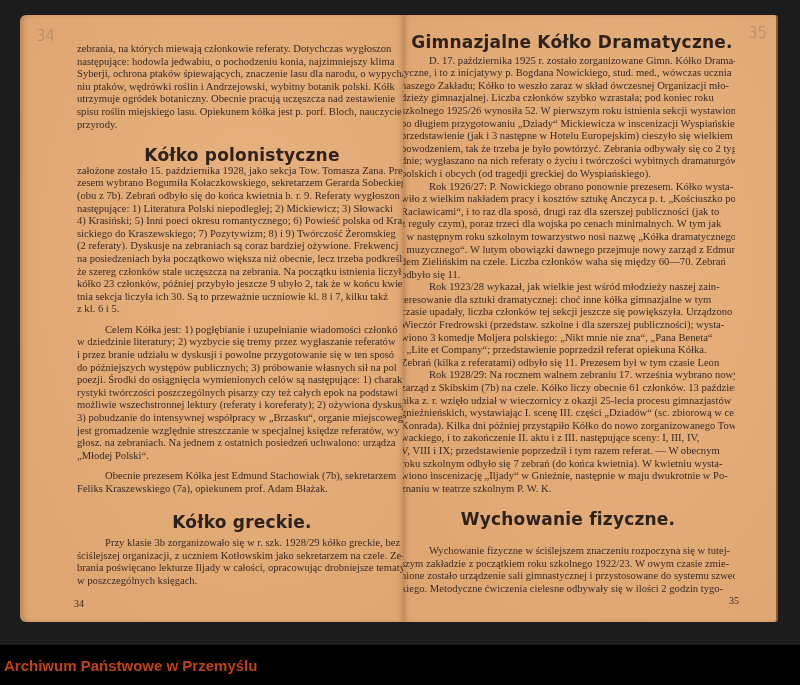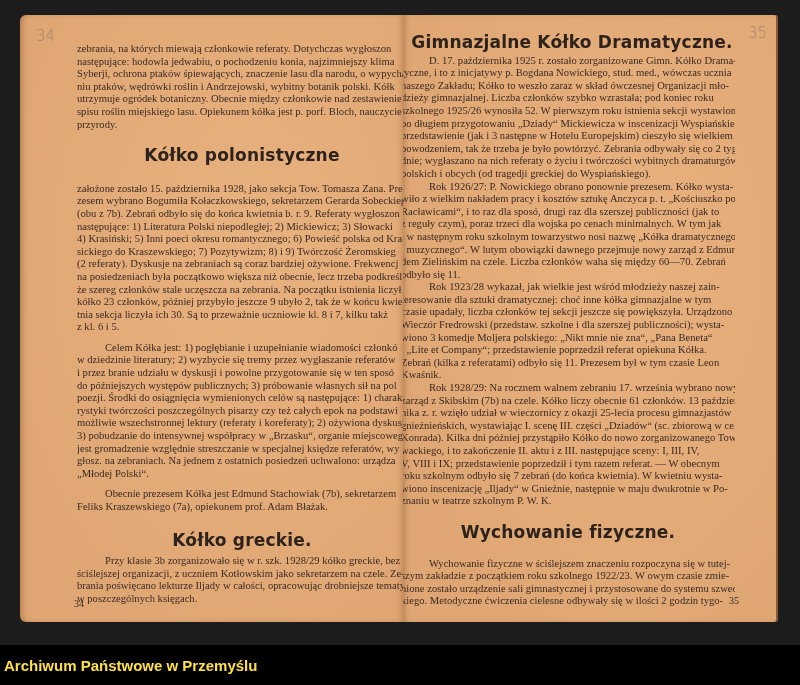--- a/index.html
+++ b/index.html
@@ -23,43 +23,43 @@
   .text-col p.indent { text-indent: 28px; }
   .heading {
     font-family: "DejaVu Sans", sans-serif; font-weight: bold; color: #2e221c;
     text-align: center; font-size: 17px; letter-spacing: 0.2px; white-space: nowrap;
   }
   .folio { position: absolute; font-size: 10px; color: #3a2a22; }
   .page-left .folio { left: 54px; top: 583px; }
   .page-right .folio { left: 326px; top: 580px; }
   .caption-band { position: absolute; left: 0; top: 645px; width: 800px; height: 40px; background: #000; }
   .caption {
-    position: absolute; left: 4px; top: 12px; color: #fde047;
+    position: absolute; left: 4px; top: 12px; color: #c2410c;
     font-family: "Liberation Sans", sans-serif; font-weight: bold; font-size: 15px;
   }
 </style>
 </head>
 <body>
 
 <div class="scan-bg"></div>
 
 <div class="page page-left">
   <div class="handnum">34</div>
   <div class="text-col">
     <div>
       <p>zebrania, na których miewają członkowie referaty. Dotychczas wygłoszon</p>
       <p>następujące: hodowla jedwabiu, o pochodzeniu konia, najzimniejszy klima</p>
       <p>Syberji, ochrona ptaków śpiewających, znaczenie lasu dla narodu, o wypycha</p>
       <p>niu ptaków, wędrówki roślin i Andrzejowski, wybitny botanik polski. Kółk</p>
-      <p>utrzymuje ogródek botaniczny. Obecnie między członkowie nad zestawienie</p>
+      <p>utrzymuje ogródek botaniczny. Obecnie pracują uczęszcza nad zestawienie</p>
       <p>spisu roślin miejskiego lasu. Opiekunem kółka jest p. porf. Bloch, nauczycie</p>
       <p>przyrody.</p>
     </div>
     <div style="height:18px"></div>
-    <div class="heading" style="margin-bottom:21px">Kółko polonistyczne</div>
+    <div class="heading" style="margin-bottom:3px">Kółko polonistyczne</div>
     <div>
       <p>założone zostało 15. października 1928, jako sekcja Tow. Tomasza Zana. Pre</p>
       <p>zesem wybrano Bogumiła Kołaczkowskiego, sekretarzem Gerarda Sobeckieg</p>
       <p>(obu z 7b). Zebrań odbyło się do końca kwietnia b. r. 9. Referaty wygłoszon</p>
       <p>następujące: 1) Literatura Polski niepodległej; 2) Mickiewicz; 3) Słowacki</p>
       <p>4) Krasiński; 5) Inni poeci okresu romantycznego; 6) Powieść polska od Kra</p>
       <p>sickiego do Kraszewskiego; 7) Pozytywizm; 8) i 9) Twórczość Żeromskieg</p>
       <p>(2 referaty). Dyskusje na zebraniach są coraz bardziej ożywione. Frekwencj</p>
       <p>na posiedzeniach była początkowo większa niż obecnie, lecz trzeba podkreśli</p>
       <p>że szereg członków stale uczęszcza na zebrania. Na początku istnienia liczył</p>
@@ -125,21 +125,20 @@
       <p>odbyło się 11.</p>
     </div>
     <div>
       <p class="indent">Rok 1923/28 wykazał, jak wielkie jest wśród młodzieży naszej zain-</p>
       <p>teresowanie dla sztuki dramatycznej: choć inne kółka gimnazjalne w tym</p>
       <p>czasie upadały, liczba członków tej sekcji jeszcze się powiększyła. Urządzono</p>
       <p>Wieczór Fredrowski (przedstaw. szkolne i dla szerszej publiczności); wysta-</p>
       <p>wiono 3 komedje Moljera polskiego: „Nikt mnie nie zna“, „Pana Beneta“</p>
       <p>i „Lite et Company“; przedstawienie poprzedził referat opiekuna Kółka.</p>
       <p>Zebrań (kilka z referatami) odbyło się 11. Prezesem był w tym czasie Leon</p>
-      <p>Kwaśnik.</p>
     </div>
     <div>
       <p class="indent">Rok 1928/29: Na rocznem walnem zebraniu 17. września wybrano nowy</p>
       <p>zarząd z Skibskim (7b) na czele. Kółko liczy obecnie 61 członków. 13 paździer-</p>
       <p>nika z. r. wzięło udział w wieczornicy z okazji 25-lecia procesu gimnazjastów</p>
       <p>gnieźnieńskich, wystawiając I. scenę III. części „Dziadów“ (sc. zbiorową w celi</p>
       <p>Konrada). Kilka dni później przystąpiło Kółko do nowo zorganizowanego Tow.</p>
       <p>wackiego, i to zakończenie II. aktu i z III. następujące sceny: I, III, IV,</p>
       <p>V, VIII i IX; przedstawienie poprzedził i tym razem referat. — W obecnym</p>
       <p>roku szkolnym odbyło się 7 zebrań (do końca kwietnia). W kwietniu wysta-</p>

